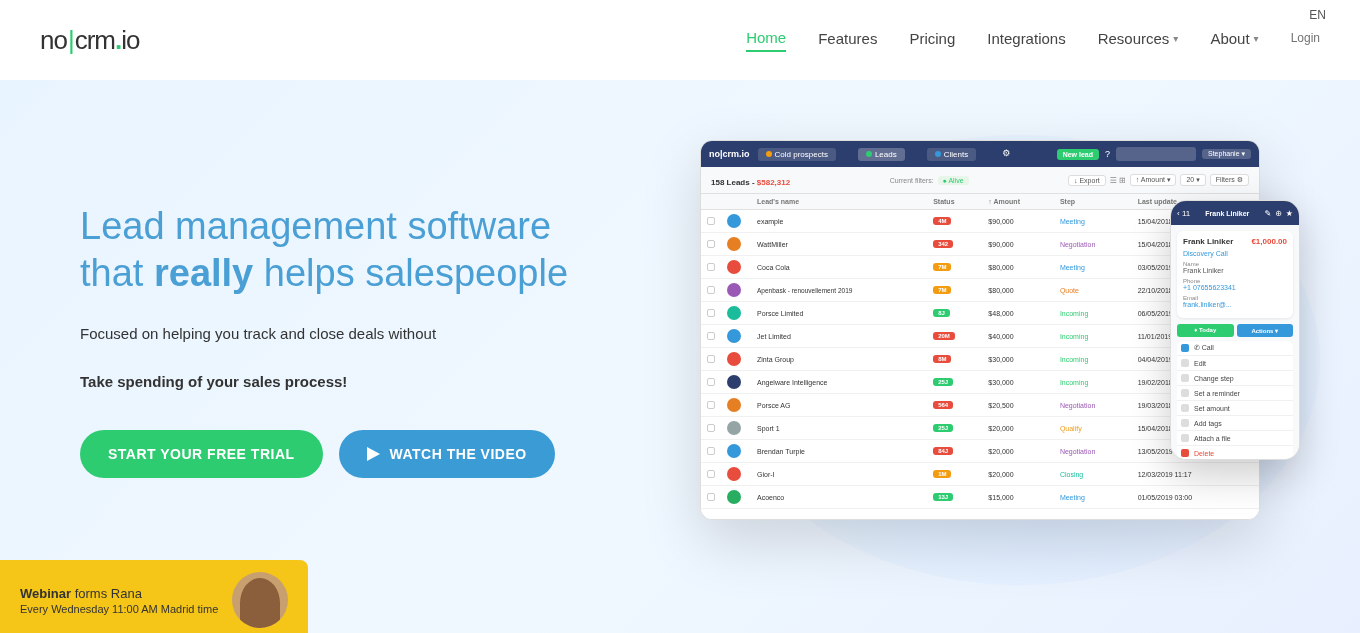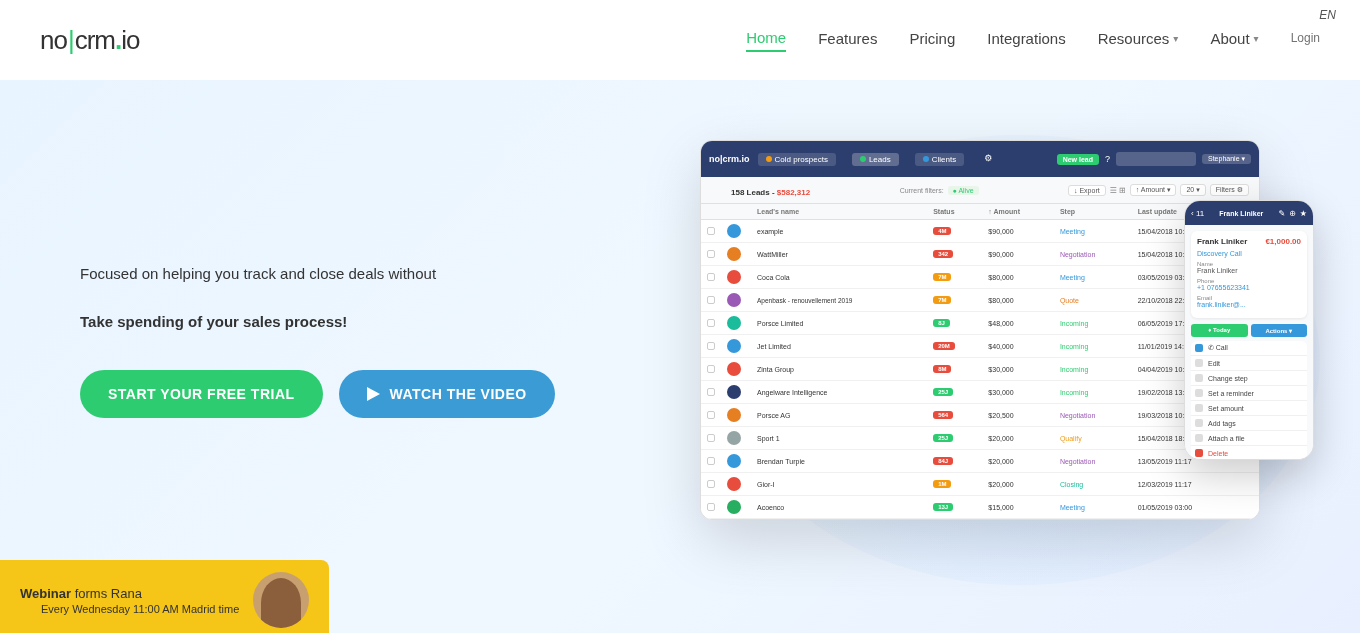--- a/index.html
+++ b/index.html
@@ -22,25 +22,24 @@
       font-size: 26px;
       font-weight: 400;
       color: #333;
       letter-spacing: -1px;
     }
     .logo-separator { color: #2ecc71; font-weight: 300; margin: 0 1px; }
     .logo-dot { color: #2ecc71; font-weight: 700; }
     .lang-badge {
       position: absolute;
       top: 8px;
-      right: 24px;
+      right: 34px;
       font-size: 12px;
       color: #555;
       font-weight: 500;
-      font-style: italic;
     }
     nav {
       display: flex;
       align-items: center;
       gap: 32px;
     }
     .nav-item {
       font-size: 15px;
       color: #444;
       cursor: pointer;
@@ -197,34 +196,34 @@
     .laptop-screen {
       width: 100%;
       height: 100%;
       background: #fff;
       overflow: hidden;
     }
 
     
     .app-header-bar {
       background: #2c3e6e;
-      height: 36px;
+      height: 26px;
       display: flex;
       align-items: center;
       padding: 0 8px;
       gap: 8px;
     }
     .app-nav-logo {
       color: #fff;
       font-size: 9px;
       font-weight: 700;
     }
     .app-nav-tabs {
       display: flex;
-      gap: 16px;
+      gap: 22px;
       flex: 1;
     }
     .app-tab {
       background: rgba(255,255,255,0.15);
       border-radius: 3px;
       padding: 2px 8px;
       font-size: 8px;
       color: #fff;
       display: flex;
       align-items: center;
@@ -329,21 +328,21 @@
     .step-meeting { color: #3498db; font-size: 7px; }
     .step-negotiation { color: #9b59b6; font-size: 7px; }
     .step-quote { color: #e67e22; font-size: 7px; }
     .step-incoming { color: #2ecc71; font-size: 7px; }
     .step-closing { color: #1abc9c; font-size: 7px; }
     .step-qualify { color: #f39c12; font-size: 7px; }
 
     
     .phone-mockup {
       position: absolute;
-      right: 6px;
+      right: 20px;
       top: 80px;
       width: 130px;
       height: 260px;
       background: #fff;
       border-radius: 16px;
       box-shadow: 0 15px 40px rgba(0,0,0,0.2);
       overflow: hidden;
       border: 1px solid #ddd;
       z-index: 3;
     }
@@ -446,39 +445,43 @@
     <a class="nav-item">About <span class="chevron">▾</span></a>
     <a class="nav-item nav-login">Login</a>
   </nav>
   <div class="lang-badge">EN</div>
 </header>
 
 <section class="hero">
   <div class="hero-blob"></div>
 
   <div class="hero-left">
+    <h1 class="hero-title">
+      <span>Lead management software</span><br>
+      <span>that </span><strong>really</strong><span> helps salespeople</span>
+    </h1>
     <p class="hero-subtitle">
       <span>Focused on helping you track and close deals without</span><br>
       <br>
       <strong>Take spending of your sales process!</strong>
     </p>
     <div class="hero-buttons">
       <button class="btn-trial">START YOUR FREE TRIAL</button>
       <button class="btn-video">
         <span class="play-icon"></span>
         <span>WATCH THE VIDEO</span>
       </button>
     </div>
 
     <div class="webinar-banner">
       <div>
         <div style="font-size:13px;color:#333;">
           <strong>Webinar</strong><span> forms Rana</span>
         </div>
-        <div style="font-size:11px;color:#333;margin-top:2px;margin-left:21px;">Every Wednesday 11:00 AM Madrid time</div>
+        <div style="font-size:11px;color:#333;margin-top:2px;">Every Wednesday 11:00 AM Madrid time</div>
       </div>
       <div class="webinar-avatar">
         <div class="avatar-silhouette"></div>
       </div>
     </div>
   </div>
 
   <div class="hero-right">
 
     <div class="laptop-mockup">
@@ -495,21 +498,21 @@
           <div class="app-actions">
             <span class="new-lead-btn">New lead</span>
             <span style="color:#fff;font-size:9px;">?</span>
             <div class="search-bar-mock"></div>
             <span class="user-badge">Stephanie ▾</span>
           </div>
         </div>
 
         <div class="app-subheader">
           <div>
-            <span style="font-size:8px;font-weight:600;color:#333;margin-left:20px;">158 Leads - </span>
+            <span style="font-size:8px;font-weight:600;color:#333;">158 Leads - </span>
             <span style="font-size:8px;font-weight:600;color:#e74c3c;">$582,312</span>
           </div>
           <div style="display:flex;align-items:center;gap:4px;">
             <span style="font-size:7px;color:#888;">Current filters:</span>
             <span class="filter-tag">● Alive</span>
           </div>
           <div class="subheader-actions">
             <span class="action-btn">↓ Export</span>
             <span style="font-size:8px;color:#888;">☰ ⊞</span>
             <span class="action-btn">↑ Amount ▾</span>

